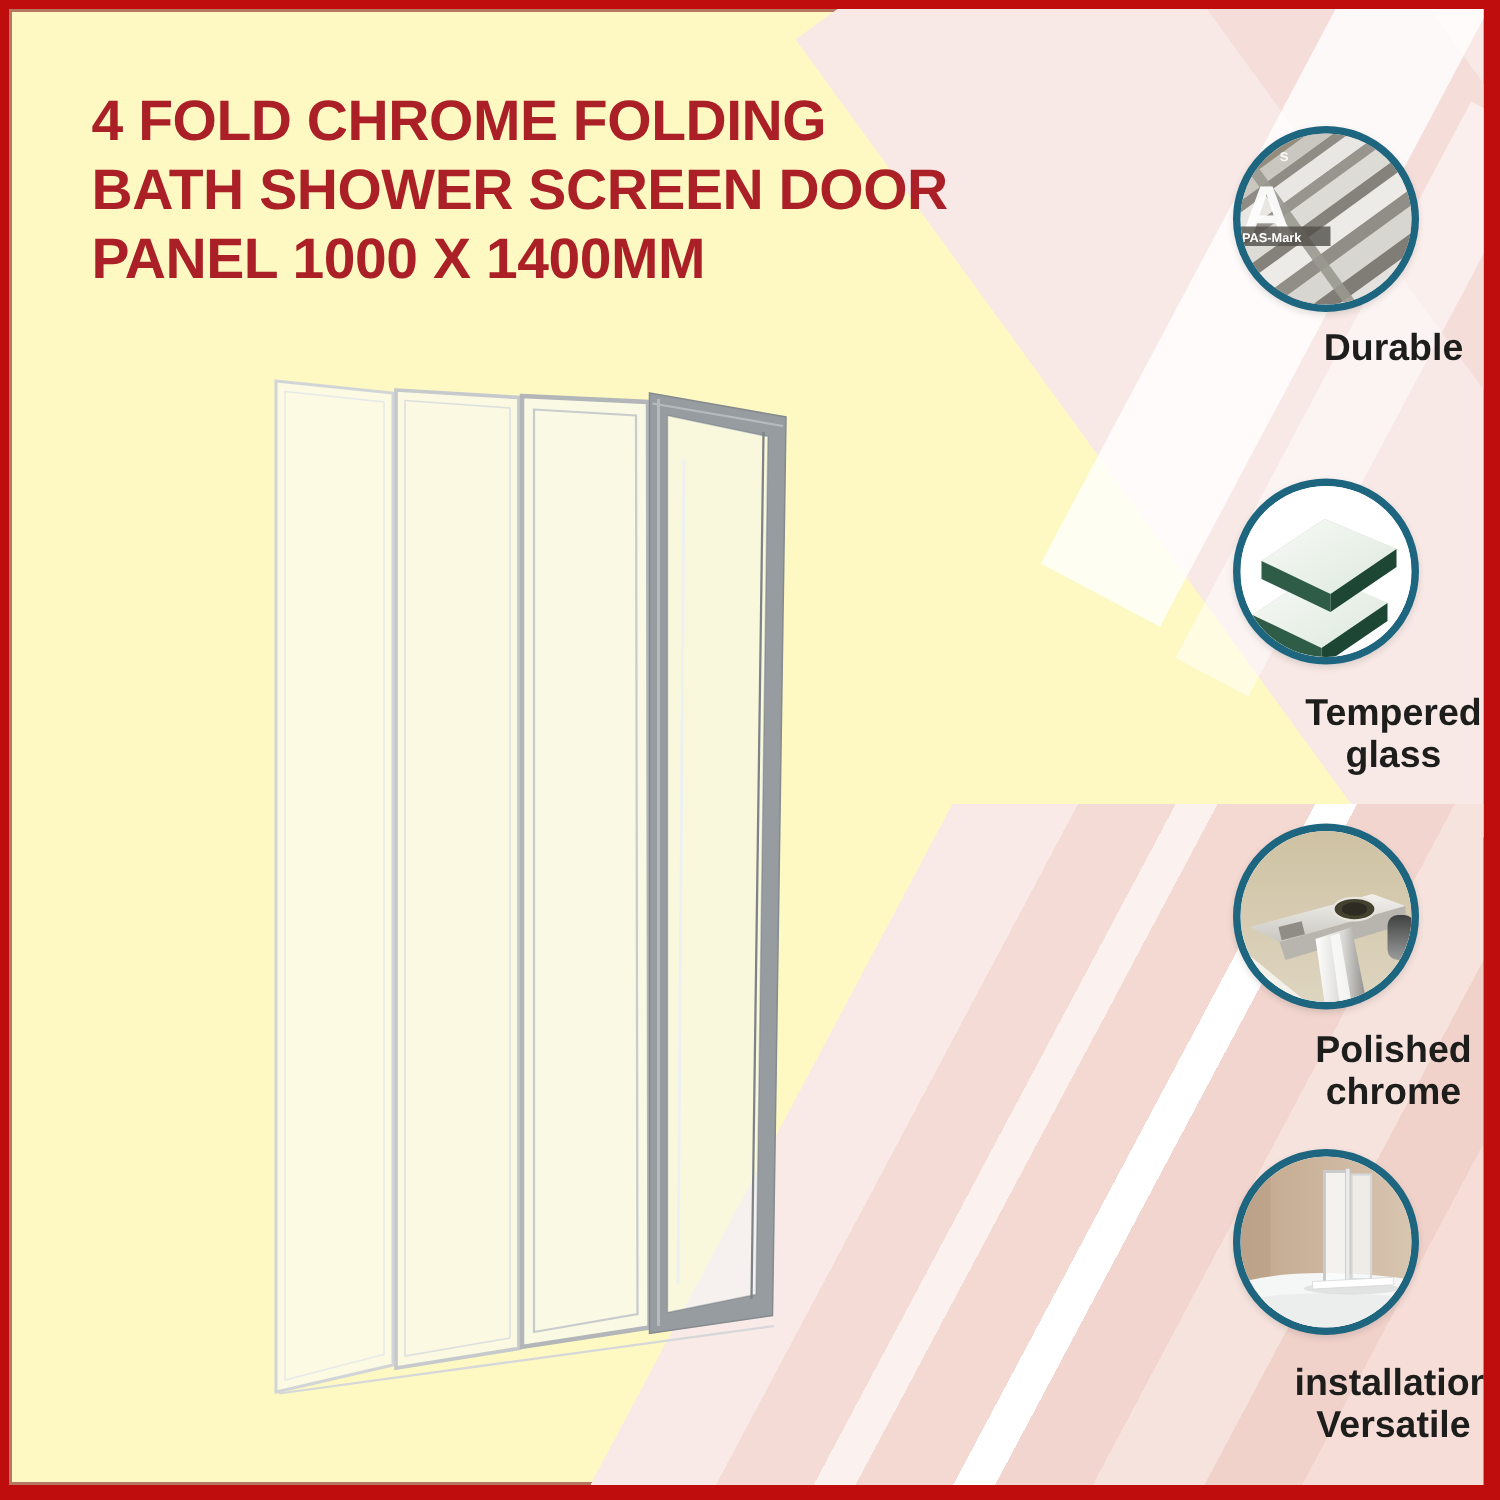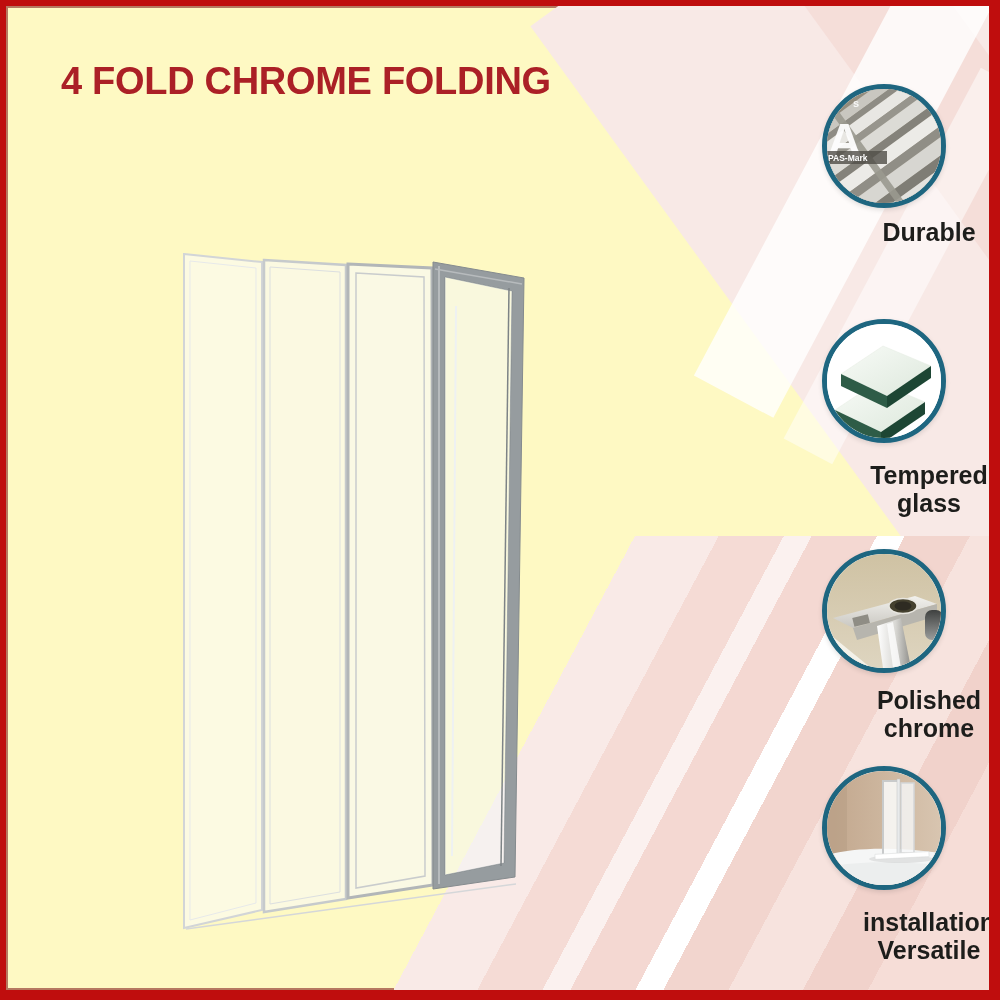--- a/index.html
+++ b/index.html
@@ -73,20 +73,22 @@
       <line x1="283" y1="30" x2="283" y2="648" stroke="#b7bbbd" stroke-width="2"></line>
       <line x1="279" y1="33" x2="366" y2="48" stroke="#b7bbbd" stroke-width="1.5"></line>
       <line x1="353" y1="52" x2="345" y2="630" stroke="#7d8386" stroke-width="1.5"></line>
       <line x1="300" y1="70" x2="296" y2="620" stroke="#eef1f2" stroke-width="2"></line>
     </g>
     <line x1="30" y1="693" x2="360" y2="648" stroke="#d5d7d9" stroke-width="1.5"></line>
   </svg>
 
   <div class="title">
     <div>4 FOLD CHROME FOLDING</div>
+    <div>BATH SHOWER SCREEN DOOR</div>
+    <div>PANEL 1000 X 1400MM</div>
   </div>
 
   <div class="badge" style="top:78px;">
     <div class="badge-circle">
       <svg width="114" height="114" viewBox="0 0 114 114">
         <defs>
           <linearGradient id="b1bg" x1="0" y1="0" x2="1" y2="1">
             <stop offset="0" stop-color="#8f8777"></stop>
               <stop offset="1" stop-color="#aca79a"></stop>
           </linearGradient>

